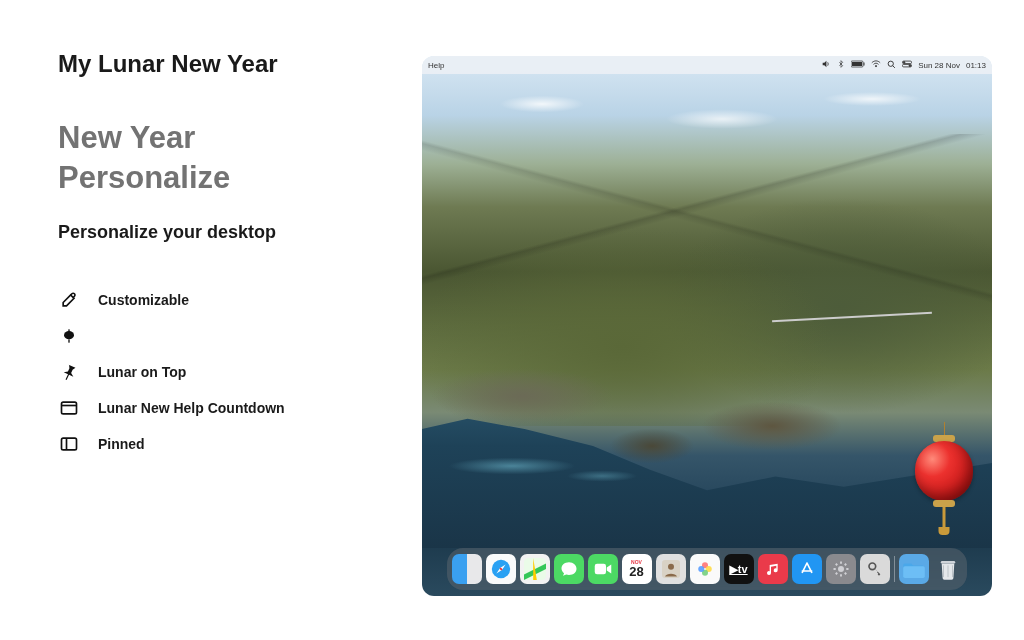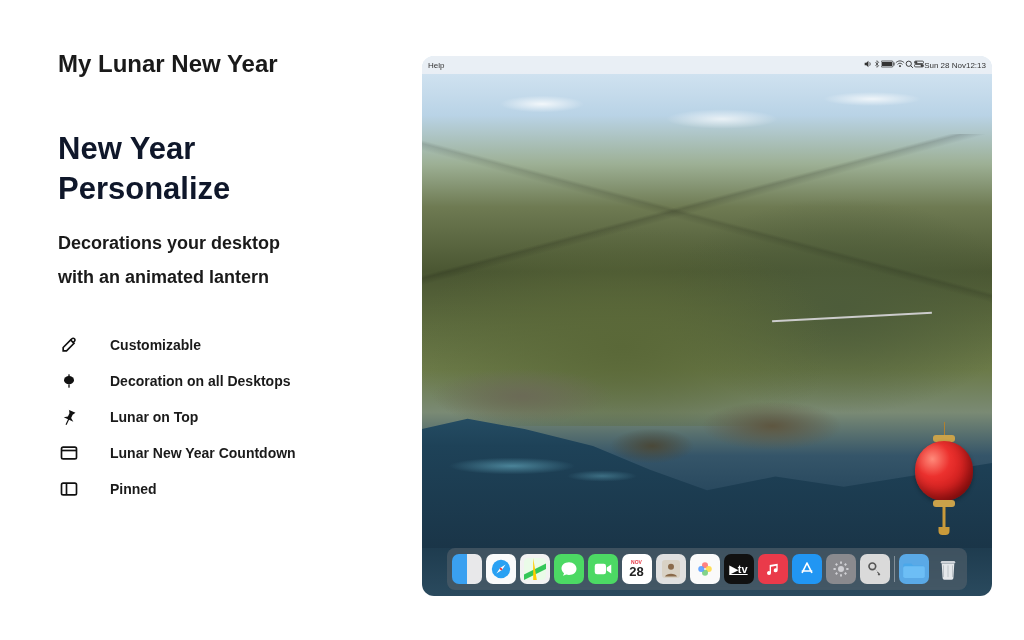--- a/index.html
+++ b/index.html
@@ -12,43 +12,43 @@
     overflow: hidden;
   }
   .left-panel {
     width: 422px;
     padding: 50px 20px 0 58px;
   }
   .app-title {
     font-size: 24px;
     font-weight: 700;
     color: #1a1a1a;
-    margin-bottom: 51px;
+    margin-bottom: 40px;
   }
   .headline {
     font-size: 31px;
     font-weight: 700;
-    color: #0f172a;
+    color: #737373;
     line-height: 1.3;
     margin-bottom: 16px;
   }
   .subhead {
     font-size: 18px;
     font-weight: 700;
     color: #1a1a1a;
     line-height: 1.9;
     margin-bottom: 40px;
   }
   .features {
     list-style: none;
   }
   .features li {
     display: flex;
     align-items: center;
-    gap: 30px;
+    gap: 18px;
     margin-bottom: 14px;
     font-size: 14px;
     font-weight: 700;
     color: #1a1a1a;
   }
   .feat-icon {
     width: 22px;
     height: 22px;
     display: flex;
     align-items: center;
@@ -86,21 +86,21 @@
   .menubar {
     height: 18px;
     background: rgba(235,240,245,0.9);
     display: flex;
     align-items: center;
     font-size: 8px;
     color: #333;
     padding: 0 6px;
   }
   .menubar .mb-left { display:flex; gap:6px; }
-  .menubar .mb-right { margin-left:auto; display:flex; gap:0; align-items:center; }
+  .menubar .mb-right { margin-left:auto; display:flex; gap:6px; align-items:center; }
   .clouds {
     position: absolute;
     top: 18px; left: 0; right: 0; height: 70px;
     background:
       radial-gradient(ellipse 60px 12px at 120px 30px, rgba(255,255,255,.8), transparent 70%),
       radial-gradient(ellipse 80px 14px at 300px 45px, rgba(255,255,255,.7), transparent 70%),
       radial-gradient(ellipse 70px 10px at 450px 25px, rgba(255,255,255,.75), transparent 70%);
   }
   .mountain-layer {
     position: absolute; left:0; right:0;
@@ -166,21 +166,21 @@
   .lantern .tassel::after {
     content:""; position:absolute; bottom:-6px; left:-4px;
     width:11px; height:8px; background:#c99a3a;
     border-radius:0 0 4px 4px;
   }
   .dock {
     position:absolute; left:50%; bottom:6px; transform:translateX(-50%);
     height:42px; width:520px;
     background: rgba(90,100,110,.55);
     backdrop-filter: blur(2px);
-    border-radius:8px;
+    border-radius:16px;
     display:flex; align-items:center; justify-content:center;
     gap:4px; padding:0 8px;
   }
   .dock-icon {
     width:30px; height:30px; border-radius:7px;
     display:flex; align-items:center; justify-content:center;
     font-size:14px; color:#fff; font-weight:700;
     flex-shrink:0;
   }
   .di-finder { background:linear-gradient(90deg,#3aa0f0 50%,#e8e8ea 50%); }
@@ -207,60 +207,58 @@
 
 <div class="left-panel">
   <div class="app-title">My Lunar New Year</div>
 
   <div class="headline">
     <div>New Year</div>
     <div>Personalize</div>
   </div>
 
   <div class="subhead">
-    <div>Decorations your desktop</div>
-    <div>with an animated lantern</div>
+    <div>Personalize your desktop</div>
   </div>
 
   <ul class="features">
     <li>
       <span class="feat-icon">
         <svg viewBox="0 0 24 24" fill="none" stroke="#111" stroke-width="2">
             <path d="M14 6l4 4-9 9H5v-4l9-9z"></path>
             <path d="M14 6l1.5-1.5a2.1 2.1 0 1 1 3 3L17 9"></path>
           </svg>
       </span>
       <span>Customizable</span>
     </li>
     <li>
       <span class="feat-icon">
         <svg viewBox="0 0 24 24" fill="#111">
             <ellipse cx="12" cy="11" rx="6" ry="5"></ellipse>
             <rect x="11.2" y="4" width="1.6" height="3"></rect>
             <rect x="11.2" y="16" width="1.6" height="4"></rect>
           </svg>
       </span>
-      <span>Decoration on all Desktops</span>
     </li>
     <li>
       <span class="feat-icon">
         <svg viewBox="0 0 24 24" fill="#111">
             <path d="M14 3l7 7-4 1-3 3 1 5-4-4-5 5-1-1 5-5-4-4 5 1 3-3 1-4z" transform="rotate(-20 12 12)"></path>
           </svg>
       </span>
       <span>Lunar on Top</span>
     </li>
     <li>
       <span class="feat-icon">
         <svg viewBox="0 0 24 24" fill="none" stroke="#111" stroke-width="2">
             <rect x="3" y="5" width="18" height="14" rx="2"></rect>
             <line x1="3" y1="9" x2="21" y2="9"></line>
           </svg>
       </span>
-      <span>Lunar New Year Countdown</span>
+      <span>Lunar New Help Countdown</span>
     </li>
     <li>
       <span class="feat-icon">
         <svg viewBox="0 0 24 24" fill="none" stroke="#111" stroke-width="2">
             <rect x="3" y="5" width="18" height="14" rx="2"></rect>
             <line x1="9" y1="5" x2="9" y2="19"></line>
           </svg>
       </span>
       <span>Pinned</span>
     </li>
@@ -308,21 +306,21 @@
         </span>
         <span>
           <svg width="10" height="8" viewBox="0 0 24 16" fill="none" stroke="#333" stroke-width="2">
               <rect x="1" y="1" width="22" height="6" rx="3"></rect>
               <rect x="1" y="9" width="22" height="6" rx="3"></rect>
               <circle cx="5" cy="4" r="2" fill="#333"></circle>
               <circle cx="19" cy="12" r="2" fill="#333"></circle>
             </svg>
         </span>
         <span>Sun 28 Nov</span>
-        <span>12:13</span>
+        <span>01:13</span>
       </div>
     </div>
 
     <div class="clouds"></div>
     <div class="mountain-layer ml1"></div>
     <div class="ridge1"></div>
     <div class="ocean"></div>
     <div class="coast"></div>
     <div class="water-highlights"></div>
     <div class="bridge"></div>

